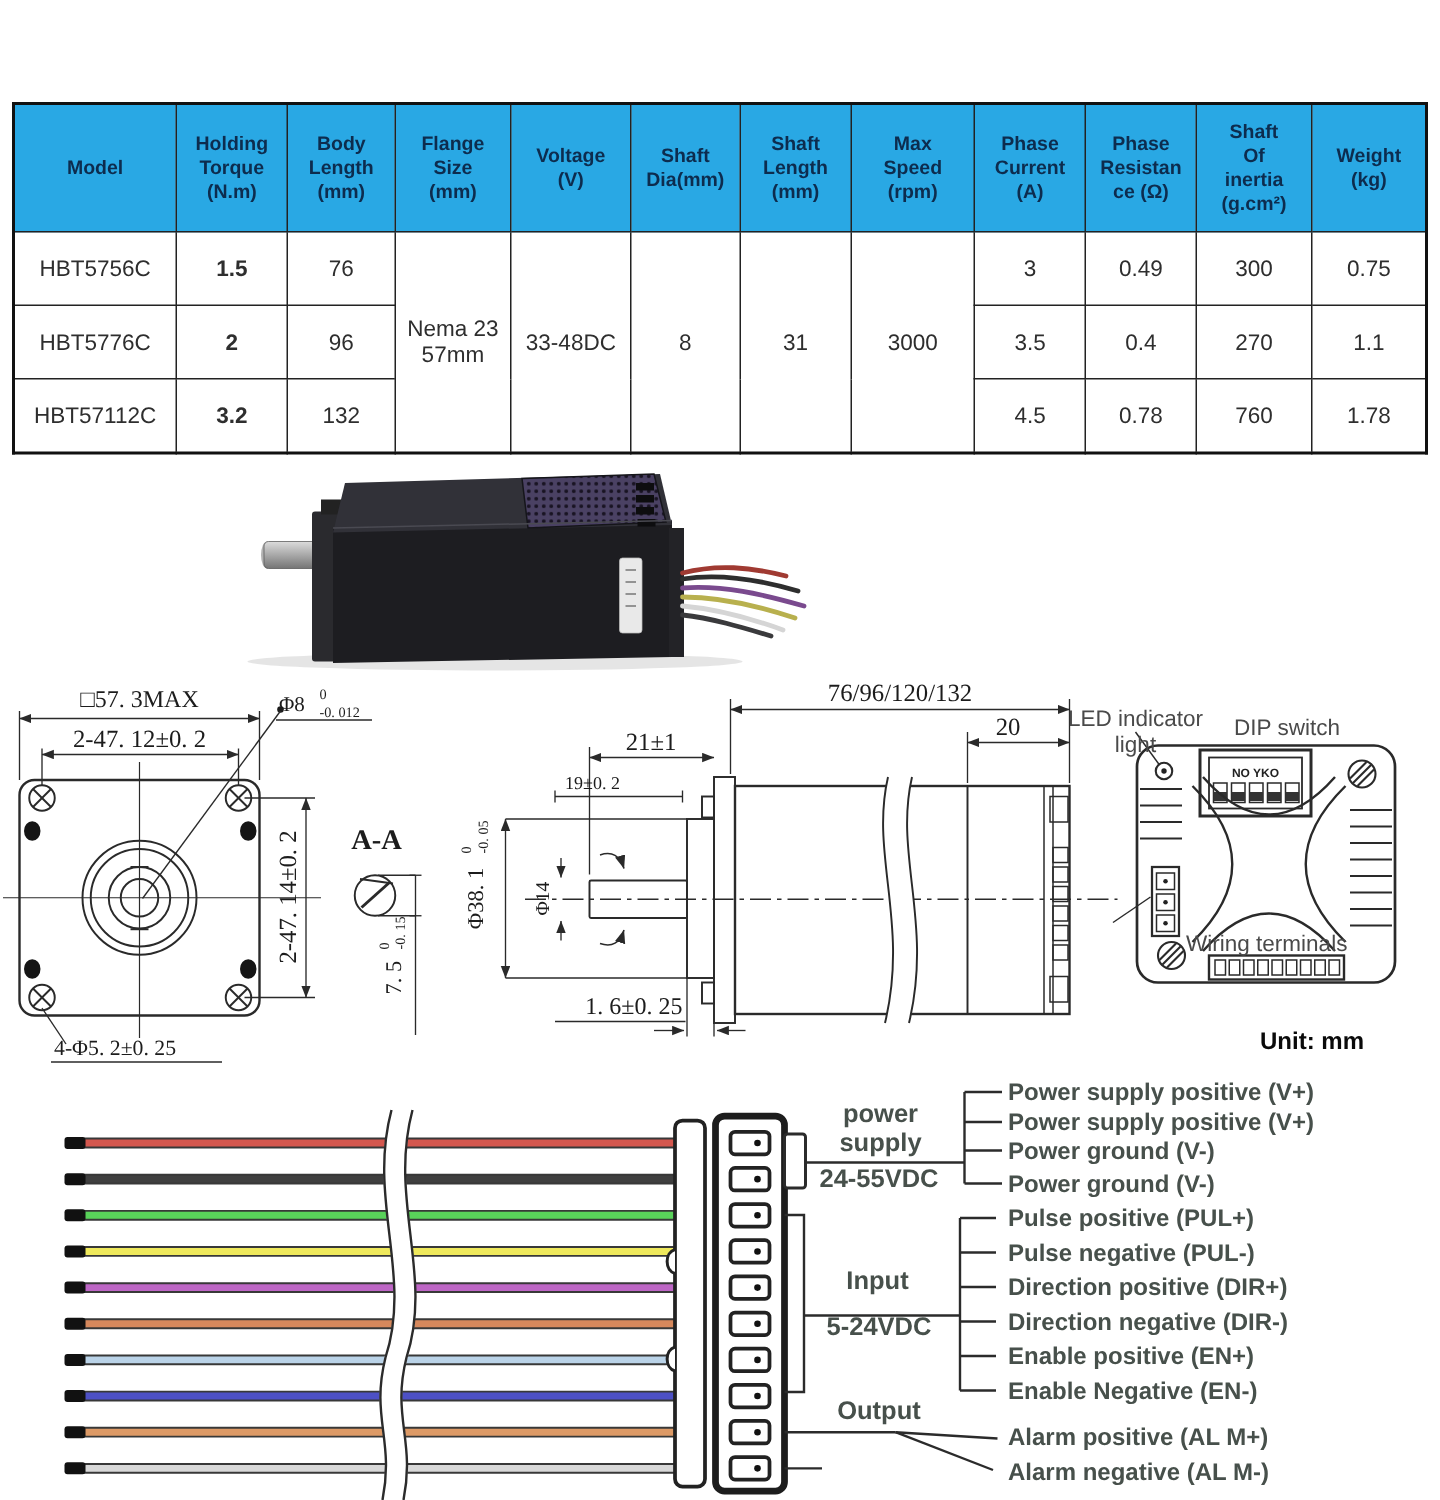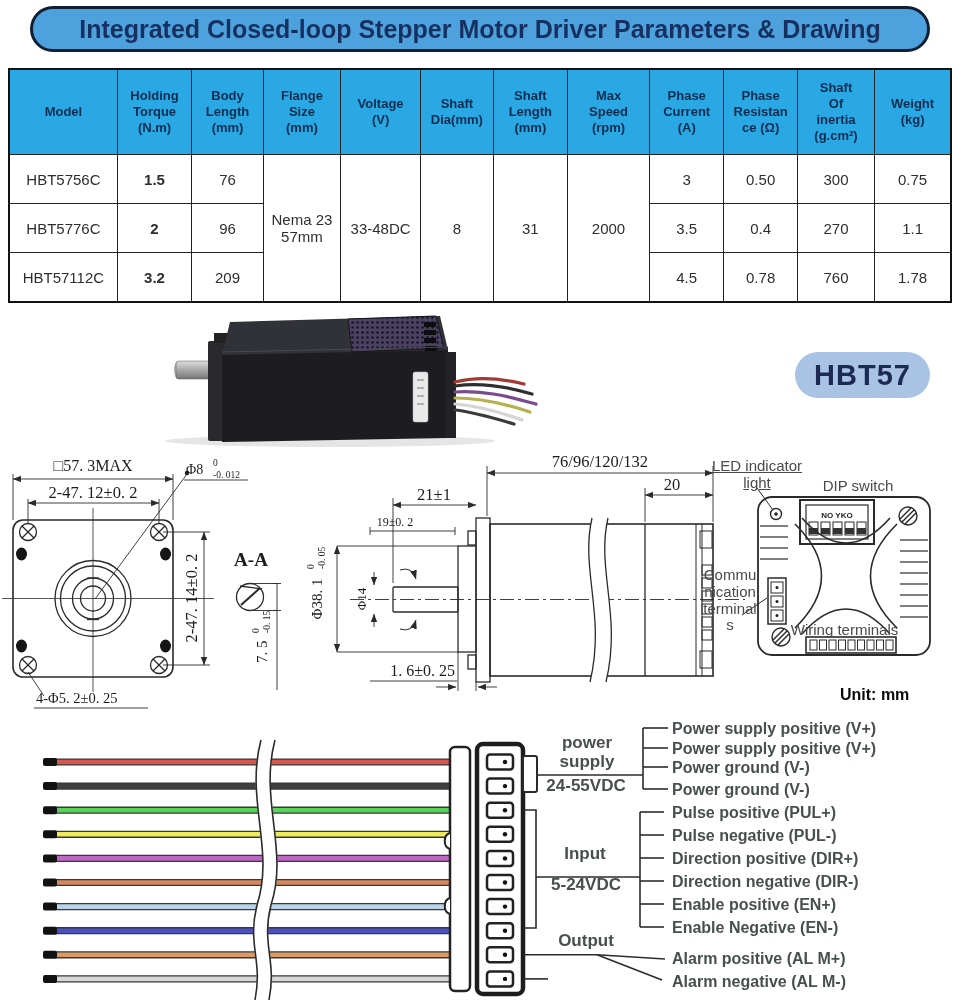--- a/index.html
+++ b/index.html
@@ -29,23 +29,20 @@
   .anno{position:absolute;color:#4a4a4a;font-size:15px;line-height:1.12;text-align:center;font-weight:500;}
   .unit{position:absolute;left:840px;top:686px;width:100px;font-weight:bold;
         font-size:16px;color:#0a0a0a;}
   .dimtext{font-family:"Liberation Serif",serif;fill:#1c1c1c;}
 </style>
 </head>
 <body>
 
 <div id="canvas">
 
-  <div class="banner">
-    <span>Integrated Closed-loop Stepper Motor Driver Parameters &amp; Drawing</span>
-  </div>
 
   <div class="tablewrap">
     <table class="spec">
       <colgroup>
         <col style="width:11.5%">
           <col style="width:7.9%">
           <col style="width:7.6%">
           <col style="width:8.2%">
         <col style="width:8.5%">
           <col style="width:7.7%">
@@ -95,39 +92,39 @@
       <tbody>
         <tr>
           <td>HBT5756C</td>
           <td class="bold">1.5</td>
           <td>76</td>
           <td rowspan="3">Nema 23
 57mm</td>
           <td rowspan="3">33-48DC</td>
           <td rowspan="3">8</td>
           <td rowspan="3">31</td>
-          <td rowspan="3">2000</td>
+          <td rowspan="3">3000</td>
           <td>3</td>
-          <td>0.50</td>
+          <td>0.49</td>
           <td>300</td>
           <td>0.75</td>
         </tr>
         <tr>
           <td>HBT5776C</td>
           <td class="bold">2</td>
           <td>96</td>
           <td>3.5</td>
           <td>0.4</td>
           <td>270</td>
           <td>1.1</td>
         </tr>
         <tr>
           <td>HBT57112C</td>
           <td class="bold">3.2</td>
-          <td>209</td>
+          <td>132</td>
           <td>4.5</td>
           <td>0.78</td>
           <td>760</td>
           <td>1.78</td>
         </tr>
       </tbody>
     </table>
   </div>
 
   <svg id="photo-svg" width="960" height="160" viewBox="0 300 960 160">
@@ -167,21 +164,20 @@
       <path d="M455,382 C478,376 500,378 524,384" stroke="#a03a32"></path>
       <path d="M455,386 C480,382 505,386 532,394" stroke="#2e2e2e"></path>
       <path d="M455,392 C482,390 508,396 536,404" stroke="#7a4a8e"></path>
       <path d="M455,398 C480,398 506,404 530,412" stroke="#b8b04e"></path>
       <path d="M455,404 C478,406 500,412 522,420" stroke="#d5d5d5"></path>
       <path d="M455,410 C474,412 494,418 514,424" stroke="#3a3a3c"></path>
     </g>
     <line x1="222" y1="352" x2="448" y2="347" stroke="#4a4a52" stroke-width="1"></line>
   </svg>
 
-  <div class="badge">HBT57</div>
 
   <svg id="draw-svg" width="960" height="270" viewBox="0 450 960 270" font-family="Liberation Serif,serif">
     <defs>
       <marker id="arrE" markerWidth="10" markerHeight="8" refX="8.8" refY="3.5" orient="auto">
         <path d="M0,0 L9,3.5 L0,7 Z" fill="#2a2a2a"></path>
       </marker>
       <marker id="arrS" markerWidth="10" markerHeight="8" refX="8.8" refY="3.5" orient="auto-start-reverse">
         <path d="M0,0 L9,3.5 L0,7 Z" fill="#2a2a2a"></path>
       </marker>
     </defs>
@@ -398,23 +394,22 @@
         <rect x="867" y="640" width="7" height="10" stroke-width="1"></rect>
           <rect x="876.5" y="640" width="7" height="10" stroke-width="1"></rect>
         <rect x="886" y="640" width="7" height="10" stroke-width="1"></rect>
       </g>
       <line x1="757" y1="488" x2="773" y2="510" stroke-width="1"></line>
       <line x1="742" y1="615" x2="767" y2="598" stroke-width="1"></line>
     </g>
     <text x="837" y="518" text-anchor="middle" font-size="8" font-weight="bold" fill="#222" font-family="Liberation Sans,sans-serif">NO YKO</text>
   </svg>
 
-  <div class="anno" style="left:698px;top:458px;width:118px;text-decoration:underline;">LED indicator light</div>
+  <div class="anno" style="left:698px;top:472px;width:118px;">LED indicator light</div>
   <div class="anno" style="left:806px;top:478px;width:104px;">DIP switch</div>
-  <div class="anno" style="left:700px;top:567px;width:60px;overflow-wrap:anywhere;">Communication terminals</div>
   <div class="anno" style="left:772px;top:622px;width:145px;">Wiring terminals</div>
   <div class="unit">Unit: mm</div>
 
   <svg id="wiring-svg" width="960" height="285" viewBox="0 715 960 285" font-family="Liberation Sans,sans-serif">
     <g id="wires-group">
         <line x1="56" y1="762" x2="451" y2="762" stroke="#383838" stroke-width="7.2" stroke-linecap="round"></line>
         <line x1="57" y1="762" x2="450" y2="762" stroke="#d4574e" stroke-width="4.6" stroke-linecap="round"></line>
         <rect x="43" y="758" width="14" height="8" rx="2" fill="#111"></rect>
         <line x1="56" y1="786.1" x2="451" y2="786.1" stroke="#383838" stroke-width="7.2" stroke-linecap="round"></line>
         <line x1="57" y1="786.1" x2="450" y2="786.1" stroke="#3f3f3f" stroke-width="4.6" stroke-linecap="round"></line>

